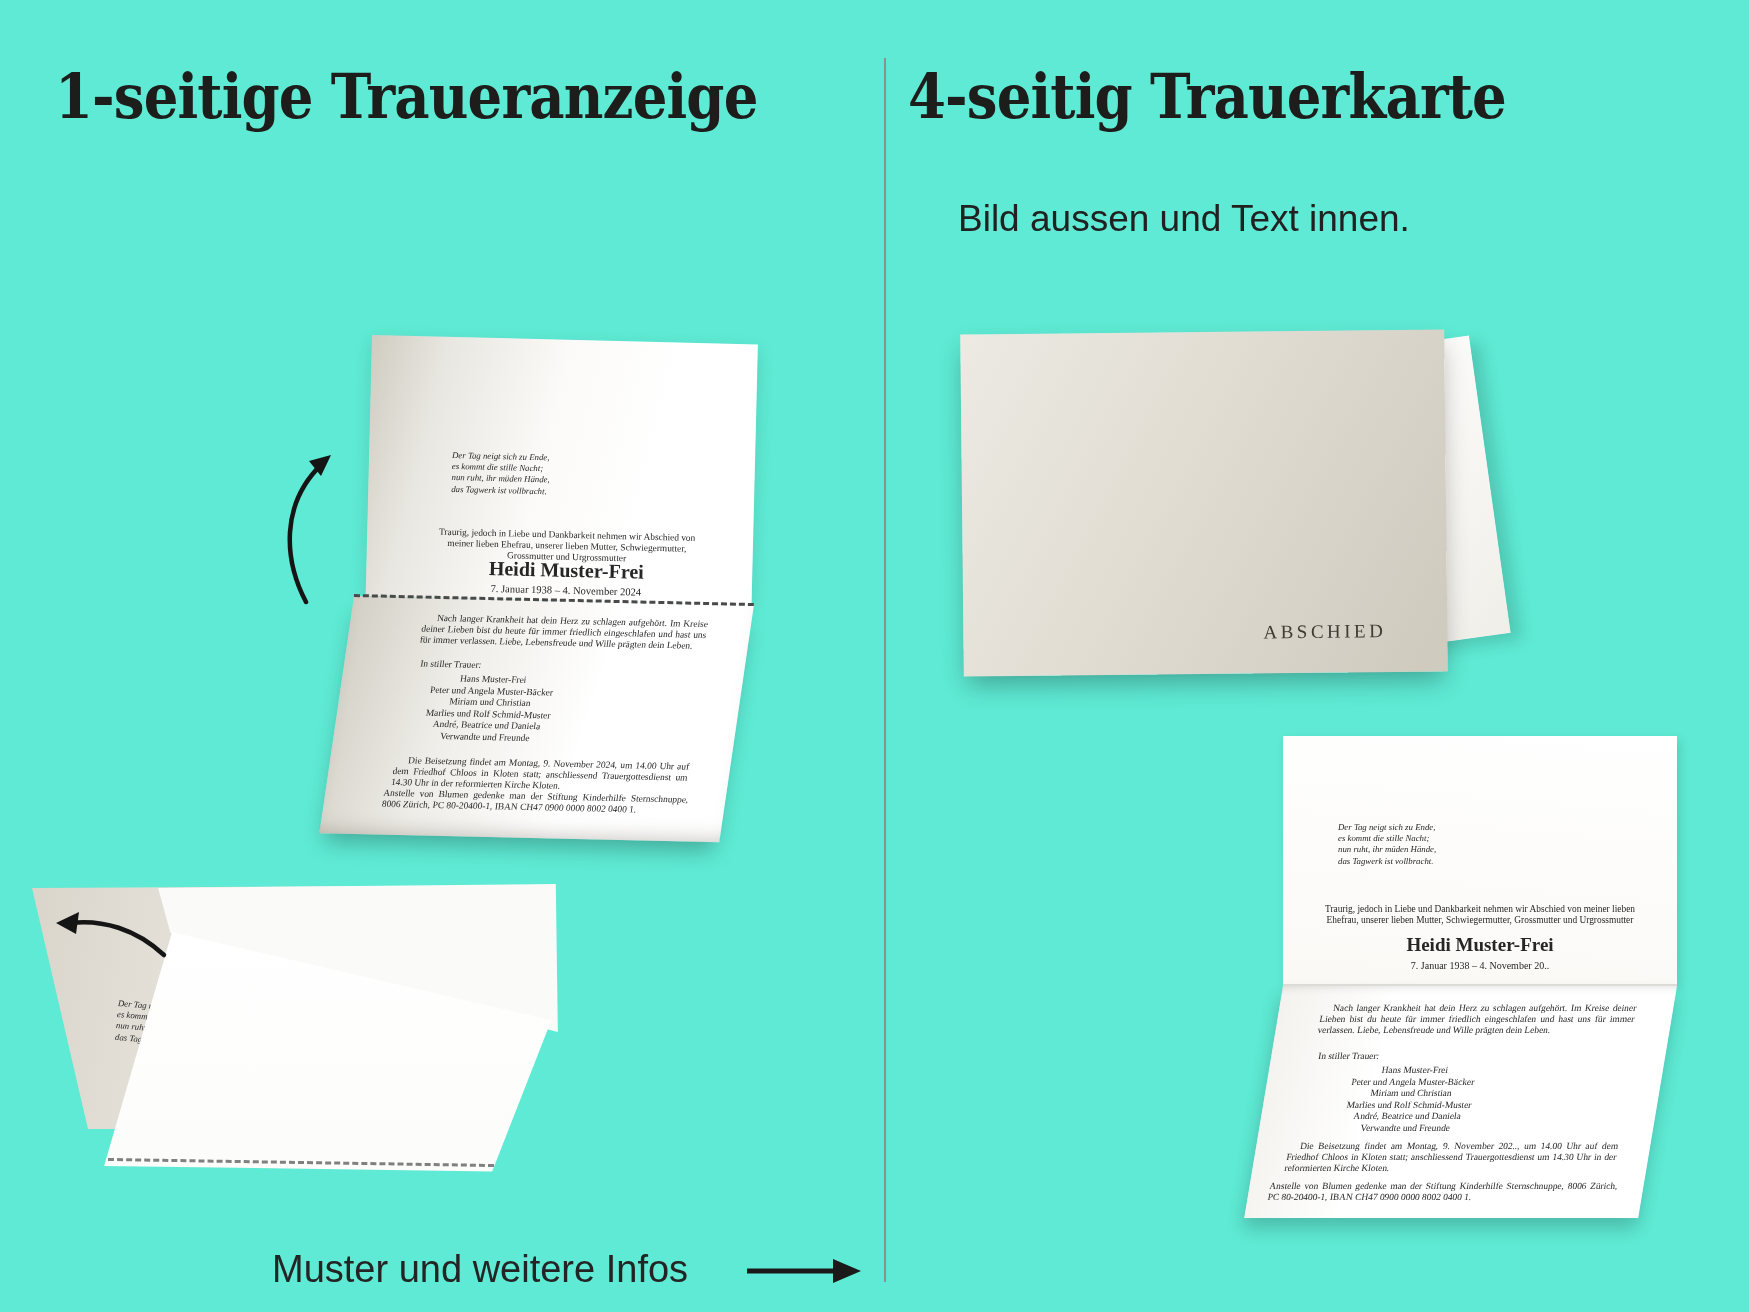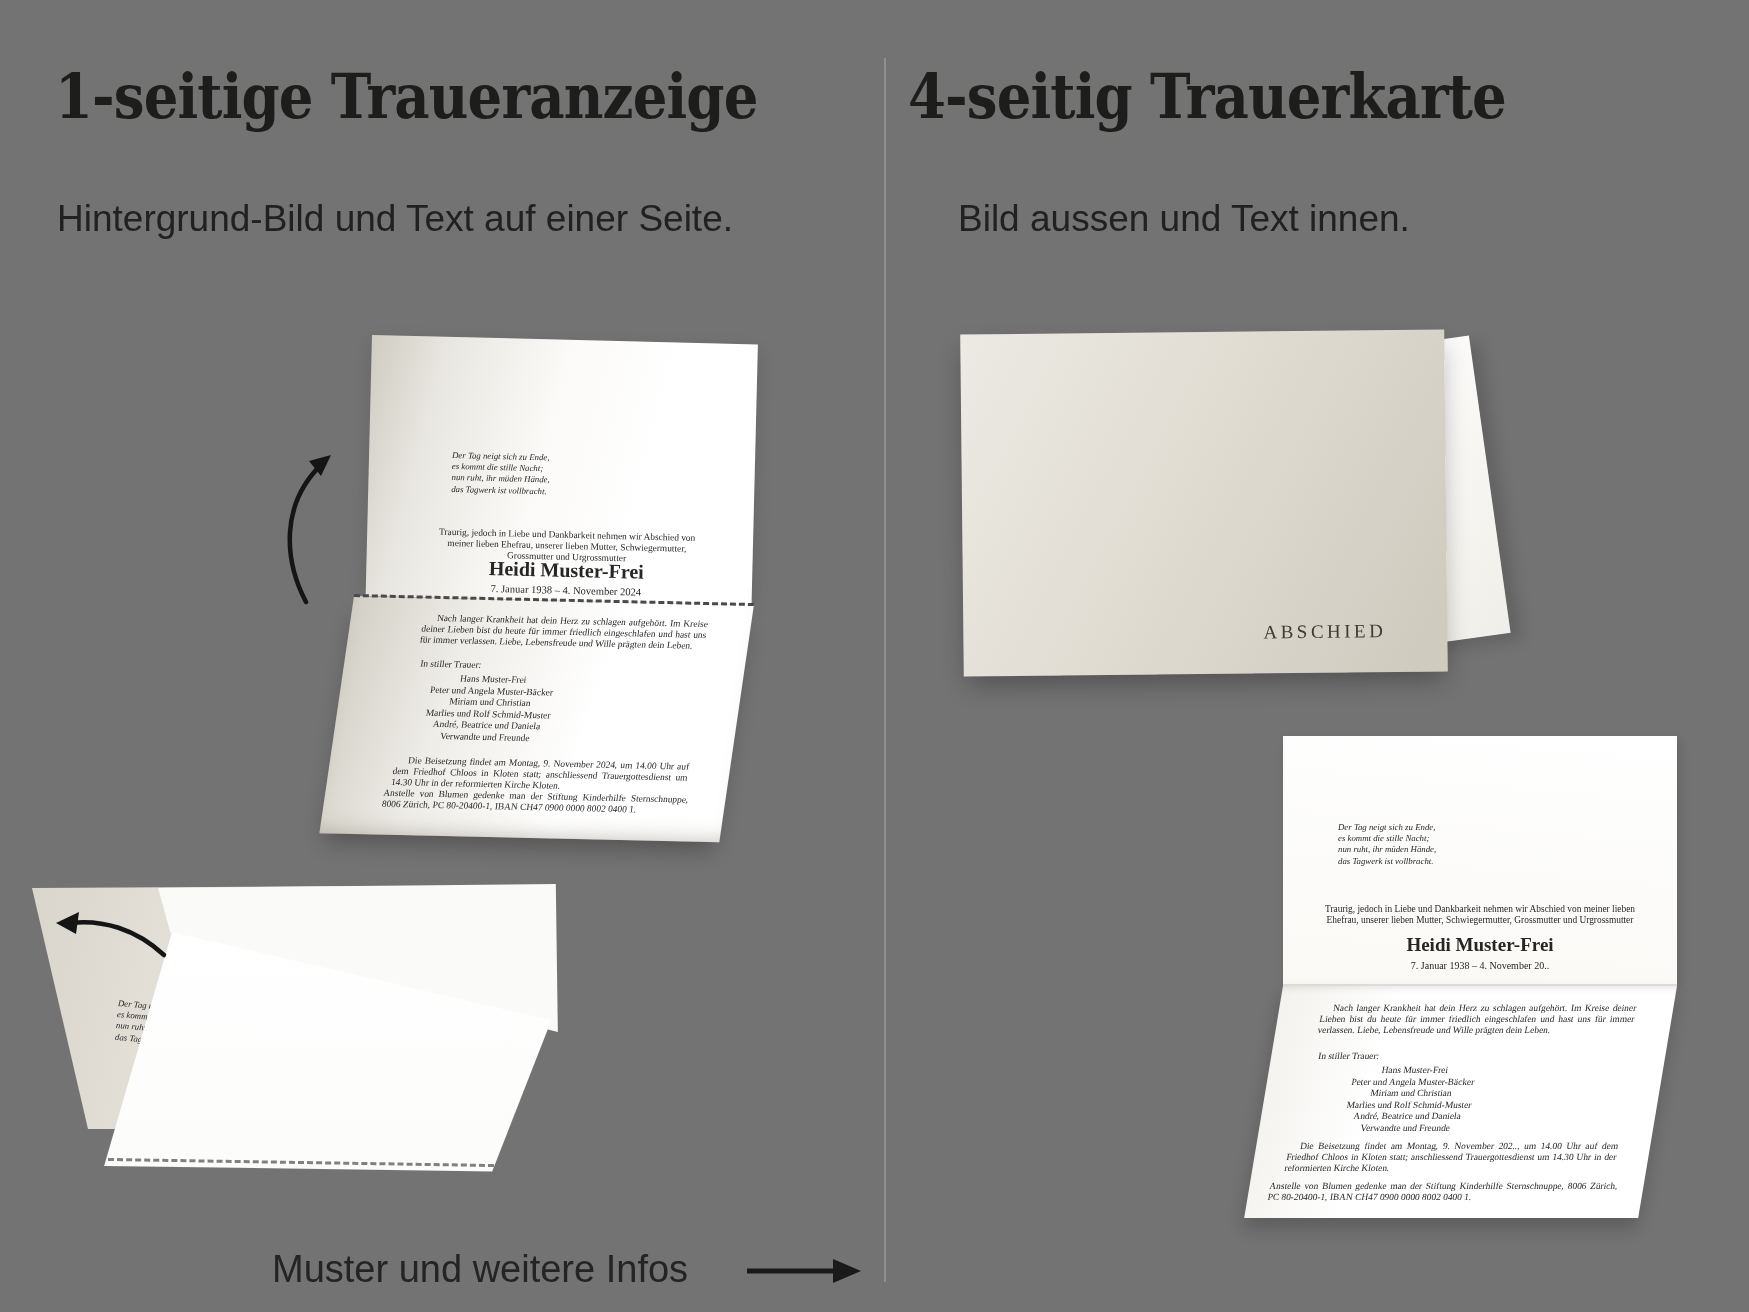--- a/index.html
+++ b/index.html
@@ -1,16 +1,16 @@
 <!DOCTYPE html>
 <html><head>
 <meta charset="utf-8">
 <style>
   html,body{margin:0;padding:0;background:#e9e9e9;}
-  .page{position:relative;width:1749px;height:1312px;background:#737373;overflow:hidden;
+  .page{position:relative;width:1749px;height:1312px;background:#5eead4;overflow:hidden;
         font-family:"Liberation Sans",sans-serif;-webkit-font-smoothing:antialiased;}
   .abs{position:absolute;}
 
   
   .title{font-family:"DejaVu Serif",serif;font-weight:700;font-size:62px;color:#1d1d1b;
          transform:scaleX(.88);transform-origin:0 50%;white-space:nowrap;letter-spacing:-1px;}
   .subtitle{font-size:37px;color:#212121;white-space:nowrap;}
   .divider{left:884px;top:58px;width:2px;height:1224px;background:#8f8f8f;}
 
   
@@ -77,21 +77,20 @@
   svg{display:block;}
 </style>
 </head>
 <body>
 
 <div class="page">
 
   <div class="abs divider"></div>
 
   <div class="abs title" style="left:55px;top:60px;">1-seitige Traueranzeige</div>
-  <div class="abs subtitle" style="left:57px;top:198px;">Hintergrund-Bild und Text auf einer Seite.</div>
 
   <div class="abs tl-top">
     <div class="abs ct poem" style="left:83px;top:113px;">
       <div>Der Tag neigt sich zu Ende,</div>
       <div>es kommt die stille Nacht;</div>
       <div>nun ruht, ihr müden Hände,</div>
       <div>das Tagwerk ist vollbracht.</div>
     </div>
     <div class="abs ct small center" style="left:60px;top:190px;width:280px;">Traurig, jedoch in Liebe und Dankbarkeit nehmen wir Abschied von meiner lieben Ehefrau, unserer lieben Mutter, Schwiegermutter, Grossmutter und Urgrossmutter</div>
     <div class="abs ct dname center" style="left:60px;top:219px;width:280px;">Heidi Muster-Frei</div>

